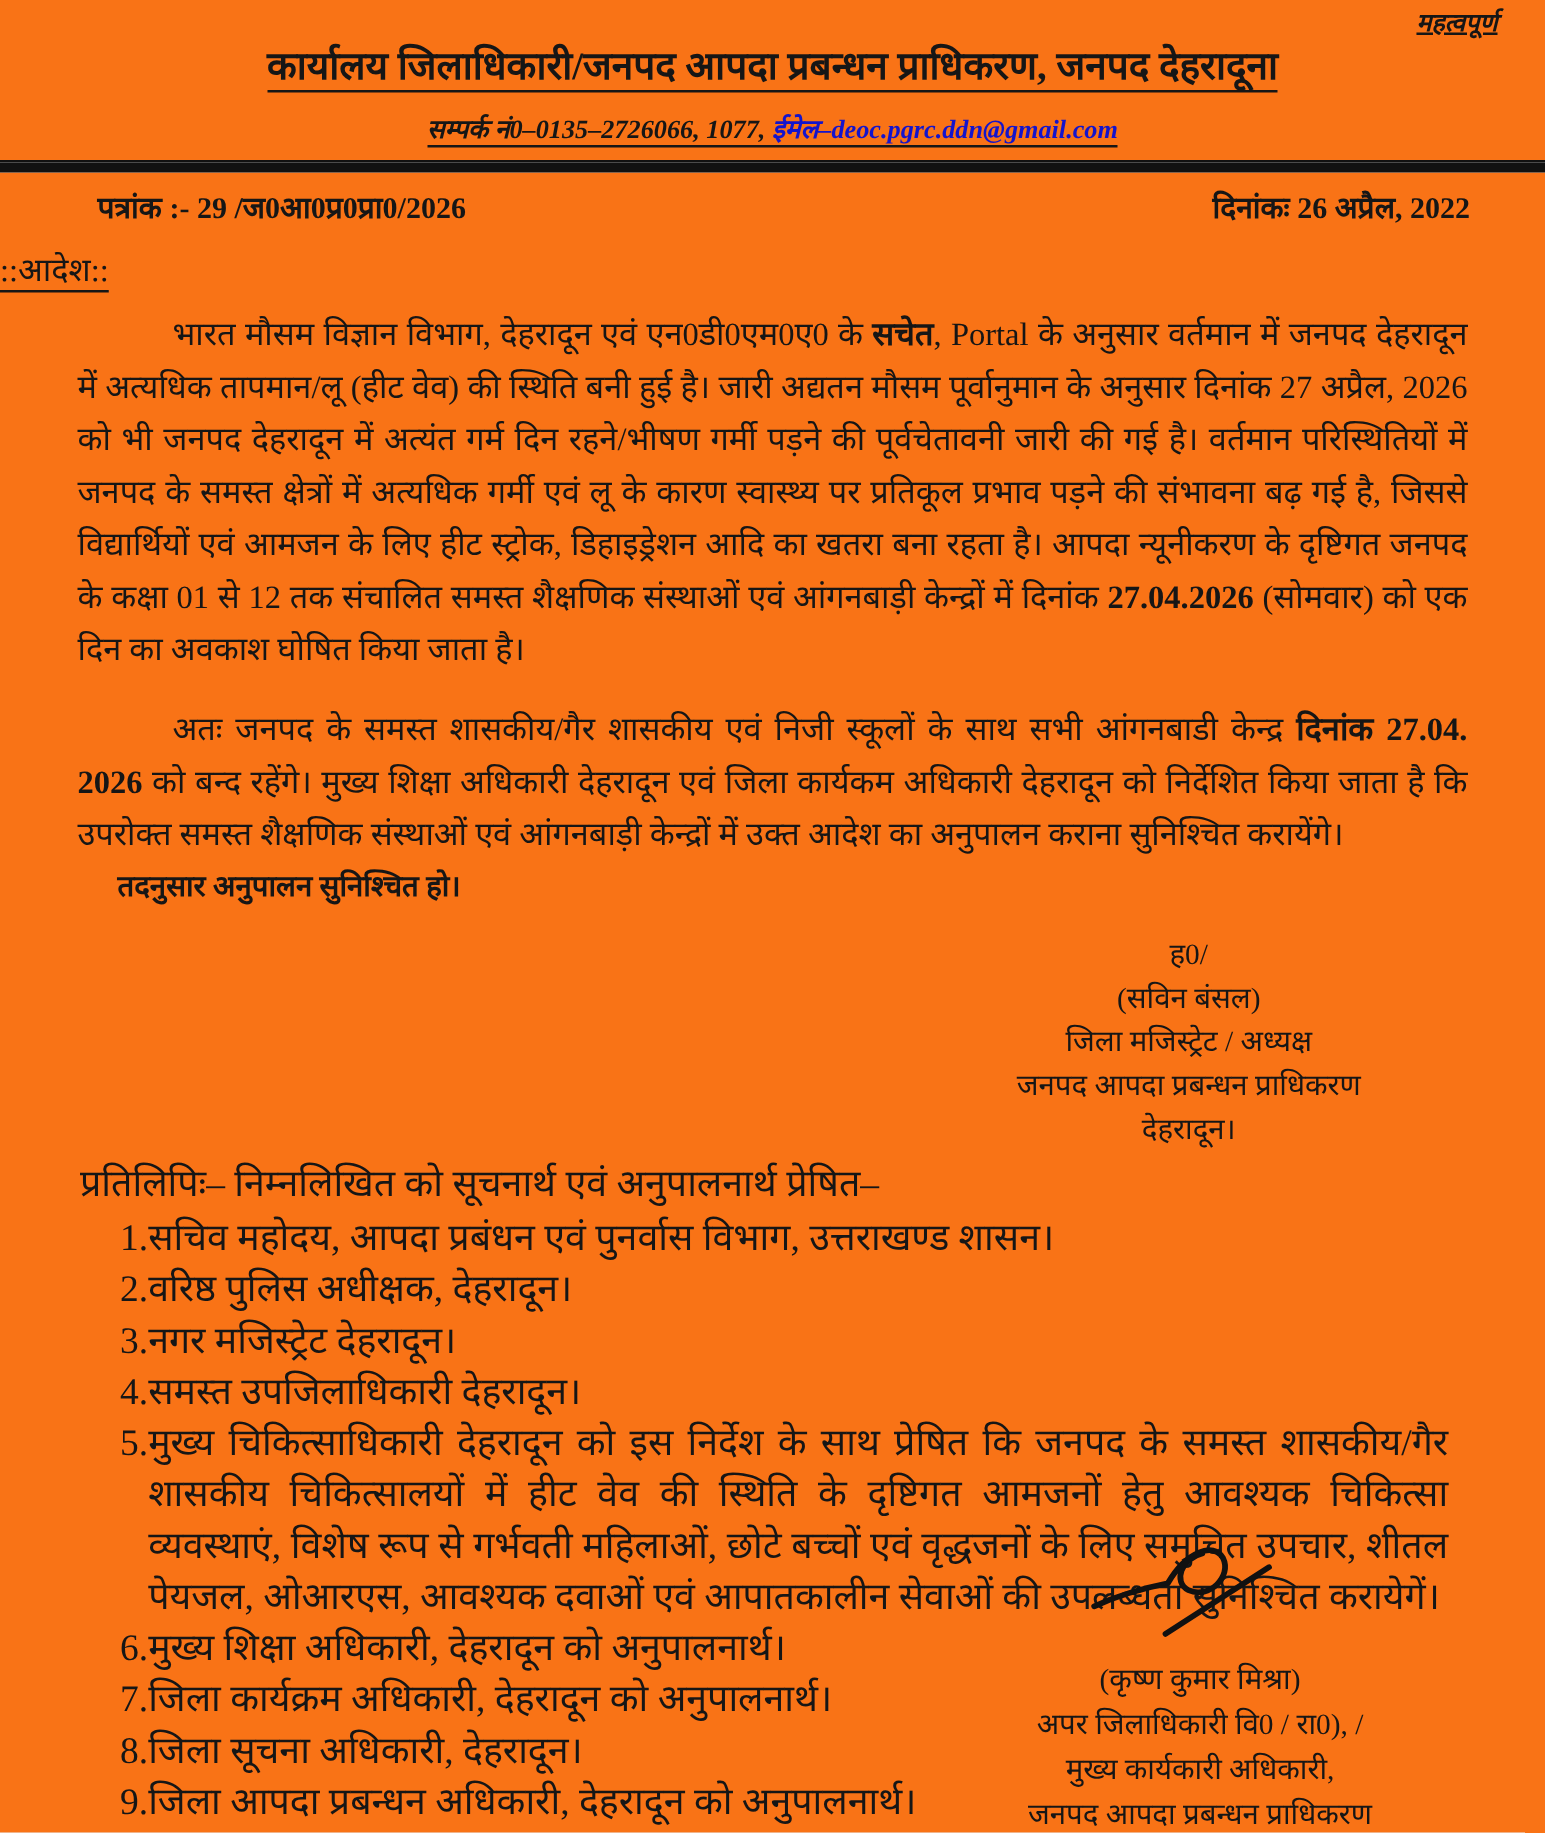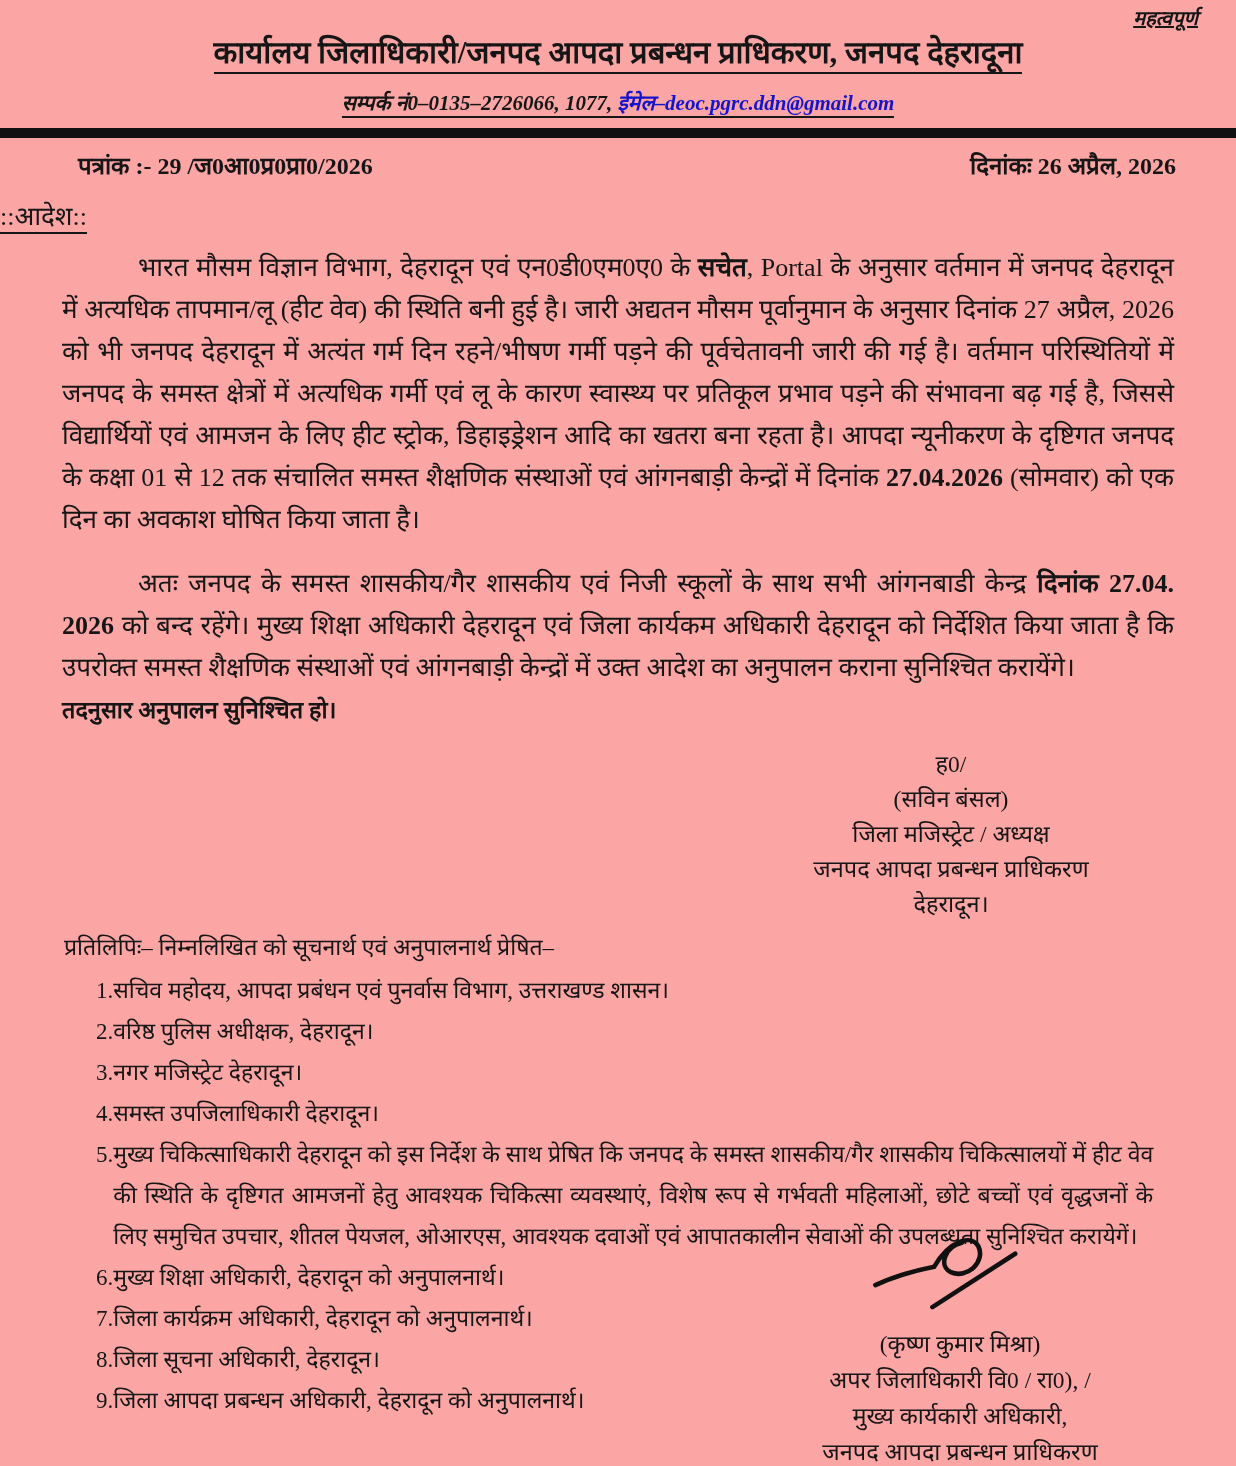--- a/index.html
+++ b/index.html
@@ -3,21 +3,21 @@
 <meta charset="utf-8">
 <style>
   * { margin: 0; padding: 0; box-sizing: border-box; }
   html, body { background: #e8e8e8; }
   body { font-family: "Liberation Serif", "DejaVu Serif", serif; }
   .page {
     position: relative;
     width: 1236px;
     height: 1466px;
     margin: 0 auto;
-    background: #fca5a5;
+    background: #f97316;
     color: #161616;
     overflow: hidden;
   }
   .importance-tag {
     position: absolute;
     top: 4px;
     right: 38px;
     font-size: 20px;
     font-style: italic;
     font-weight: bold;
@@ -74,36 +74,36 @@
   }
   .body-text {
     padding: 0 62px;
     font-size: 26px;
     line-height: 42px;
     text-align: justify;
   }
   .para-1 { margin-top: 14px; text-indent: 76px; }
   .para-2 { margin-top: 22px; text-indent: 76px; }
   .compliance-line {
-    padding: 0 62px;
+    padding: 0 94px;
     font-size: 23.5px;
     line-height: 42px;
     font-weight: bold;
   }
   .signatory-1 {
     margin: 16px 62px 0 auto;
     width: 430px;
     margin-right: 70px;
     text-align: center;
     font-size: 23.5px;
     line-height: 35px;
   }
   .copy-section {
     padding: 6px 58px 0 64px;
-    font-size: 23px;
+    font-size: 30px;
   }
   .copy-heading { line-height: 40px; }
   .copy-list { margin-top: 2px; }
   .copy-item {
     display: flex;
     line-height: 41px;
   }
   .copy-item .num {
     flex: 0 0 48px;
     padding-left: 32px;
@@ -142,21 +142,21 @@
   <div class="contact-line">
     <span class="contact-wrap">
       <span>सम्पर्क नं0–0135–2726066, 1077, </span><a href="#" class="email-link">ईमेल–deoc.pgrc.ddn@gmail.com</a>
     </span>
   </div>
 
   <div class="header-rule"></div>
 
   <div class="ref-row">
     <span>पत्रांक :- 29  /ज0आ0प्र0प्रा0/2026</span>
-    <span>दिनांकः  26  अप्रैल, 2026</span>
+    <span>दिनांकः  26  अप्रैल, 2022</span>
   </div>
 
   <div class="order-heading">
     <span>::आदेश::</span>
   </div>
 
   <p class="body-text para-1"><span>भारत मौसम विज्ञान विभाग, देहरादून एवं एन0डी0एम0ए0 के </span><b>सचेत</b><span>, Portal के अनुसार वर्तमान में जनपद देहरादून में अत्यधिक तापमान/लू (हीट वेव) की स्थिति बनी हुई है। जारी अद्यतन मौसम पूर्वानुमान के अनुसार दिनांक 27 अप्रैल, 2026 को भी जनपद देहरादून में अत्यंत गर्म दिन रहने/भीषण गर्मी पड़ने की पूर्वचेतावनी जारी की गई है। वर्तमान परिस्थितियों में जनपद के समस्त क्षेत्रों में अत्यधिक गर्मी एवं लू के कारण स्वास्थ्य पर प्रतिकूल प्रभाव पड़ने की संभावना बढ़ गई है, जिससे विद्यार्थियों एवं आमजन के लिए हीट स्ट्रोक, डिहाइड्रेशन आदि का खतरा बना रहता है। आपदा न्यूनीकरण के दृष्टिगत जनपद के कक्षा 01 से 12 तक संचालित समस्त शैक्षणिक संस्थाओं एवं आंगनबाड़ी केन्द्रों में दिनांक </span><b>27.04.2026</b><span> (सोमवार) को एक दिन का अवकाश घोषित किया जाता है।</span></p>
 
   <p class="body-text para-2"><span>अतः जनपद के समस्त शासकीय/गैर शासकीय एवं निजी स्कूलों के साथ सभी आंगनबाडी केन्द्र </span><b>दिनांक 27.04. 2026</b><span> को बन्द रहेंगे। मुख्य शिक्षा अधिकारी देहरादून एवं जिला कार्यकम अधिकारी देहरादून को निर्देशित किया जाता है कि उपरोक्त समस्त शैक्षणिक संस्थाओं एवं आंगनबाड़ी केन्द्रों में उक्त आदेश का अनुपालन कराना सुनिश्चित करायेंगे।</span></p>
 

